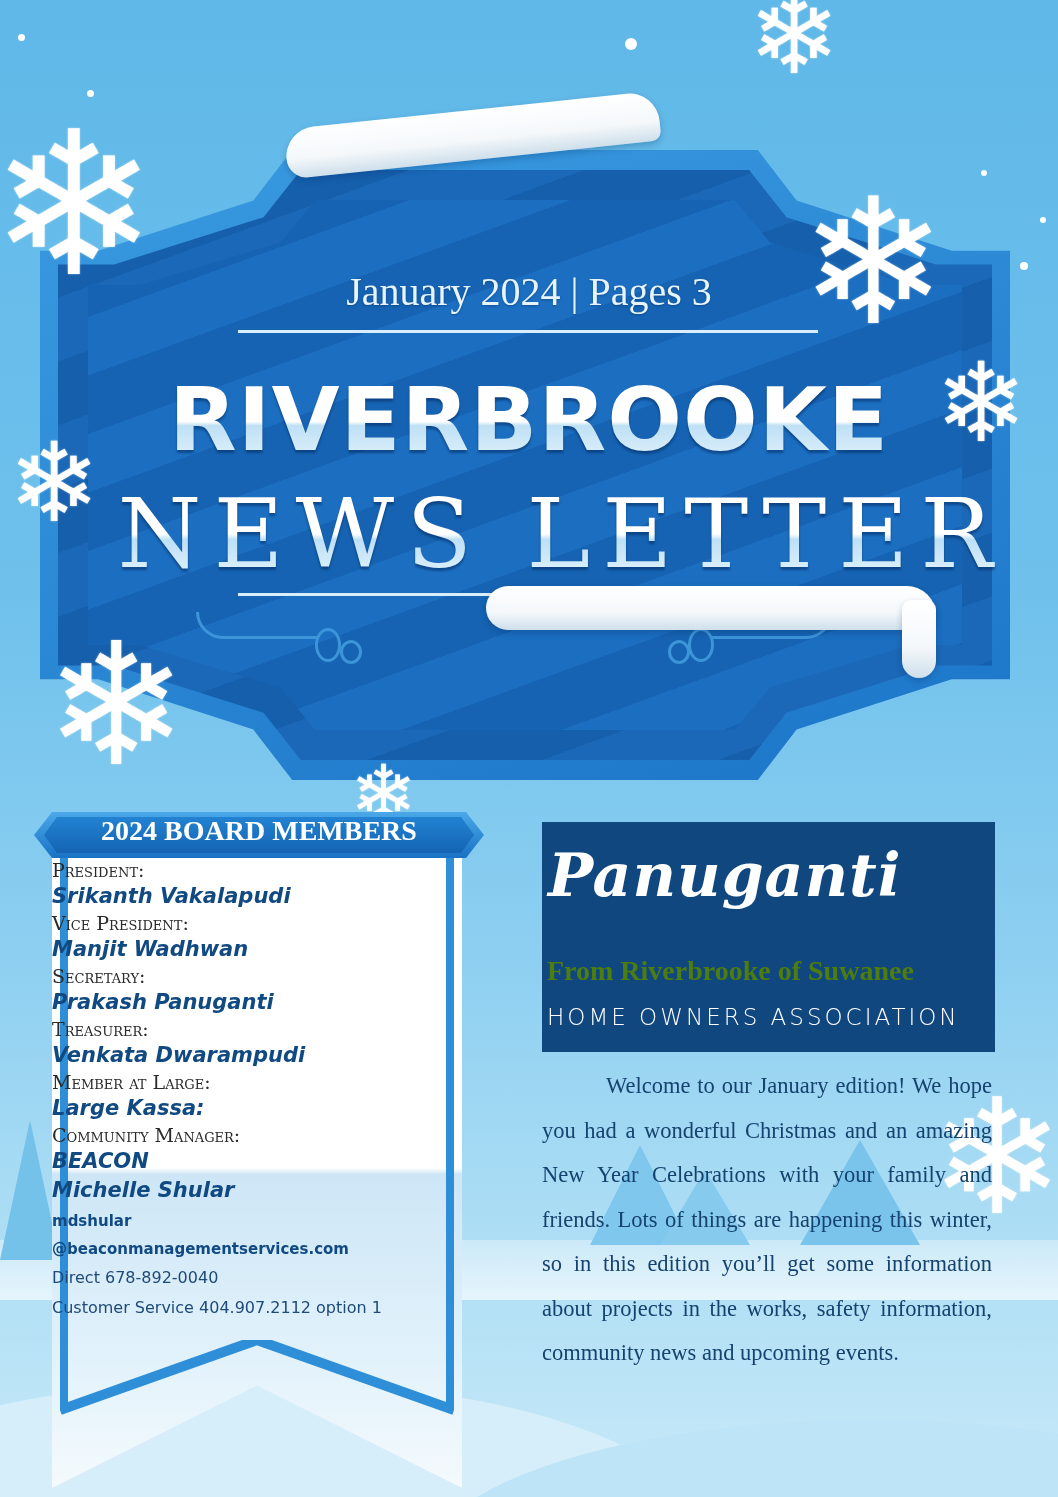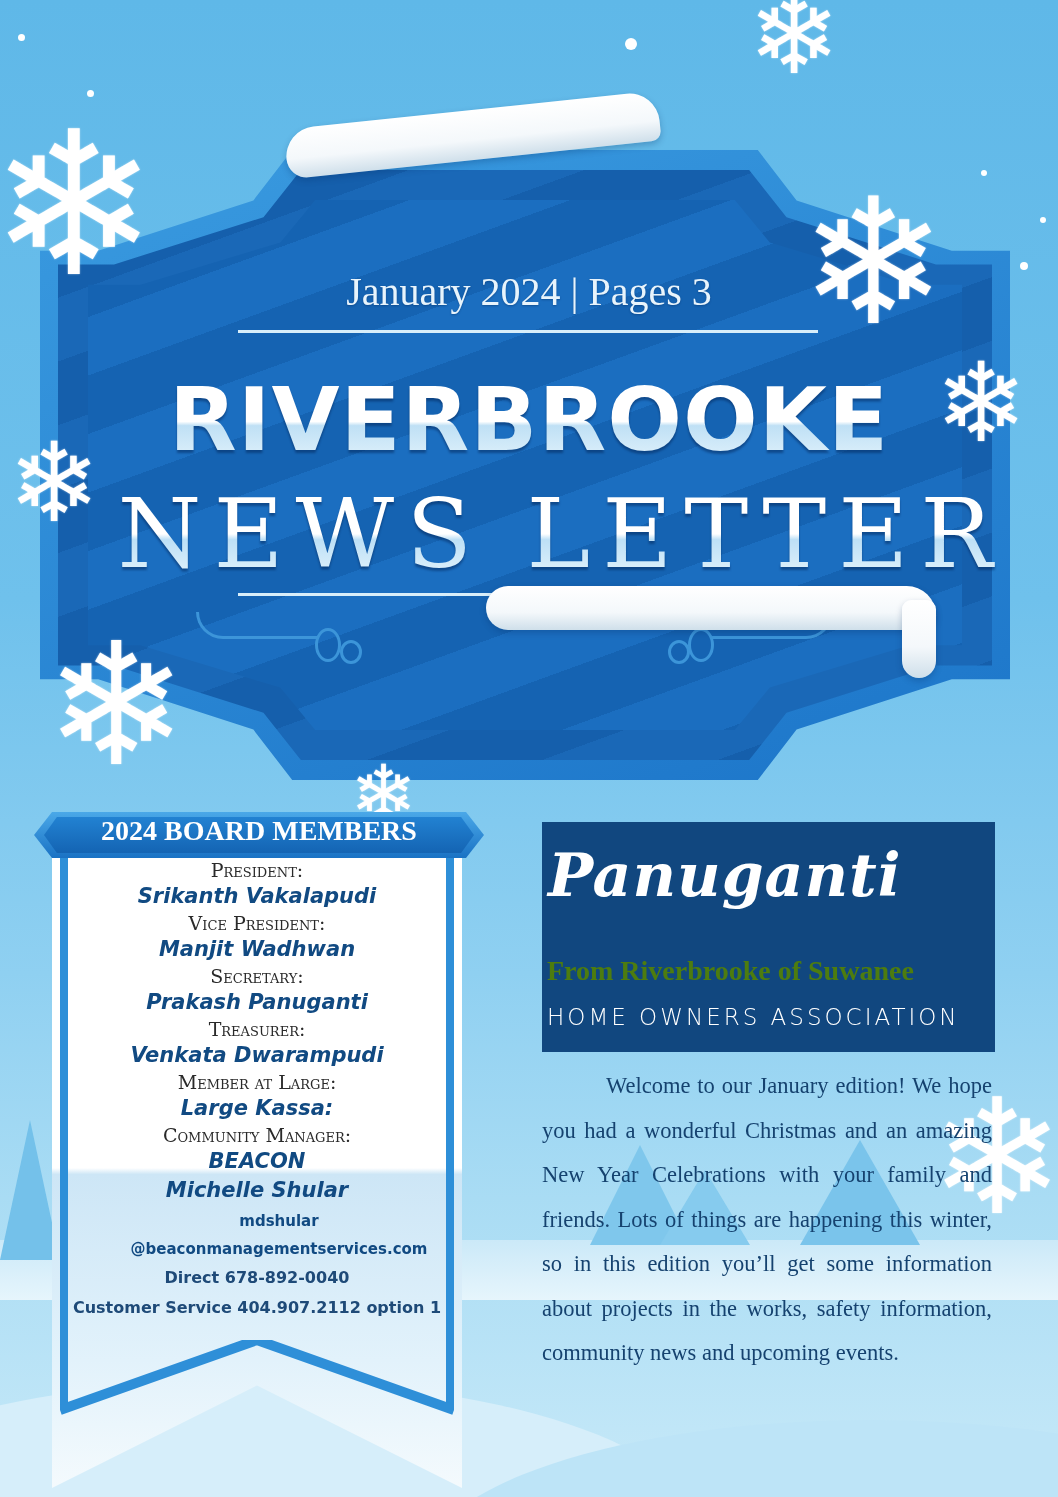--- a/index.html
+++ b/index.html
@@ -51,25 +51,25 @@
   .board-edge-r{position:absolute;left:446px;top:848px;width:8px;height:560px;background:#2e8fd8;}
   .board-chev{position:absolute;left:60px;top:1340px;width:394px;height:80px;}
   .board-header{position:absolute;left:34px;top:812px;width:450px;height:46px;
     background:linear-gradient(180deg,#4aa8e8,#1a72c4);
     clip-path:polygon(4% 0,96% 0,100% 50%,96% 100%,4% 100%,0 50%);}
   .board-header-inner{position:absolute;left:44px;top:817px;width:430px;height:36px;
     background:linear-gradient(180deg,#2282d2,#1464b3);
     clip-path:polygon(3% 0,97% 0,100% 50%,97% 100%,3% 100%,0 50%);}
   .board-title{position:absolute;left:34px;top:815px;width:450px;text-align:center;
     font-family:"Liberation Serif",serif;font-weight:bold;font-size:28px;color:#ffffff;}
-  .board-list{position:absolute;left:52px;top:858px;width:410px;text-align:center;}
+  .board-list{position:absolute;left:52px;top:858px;width:410px;text-align:left;}
   .role{font-family:"DejaVu Serif",serif;font-variant:small-caps;font-size:19px;color:#2a2a2a;line-height:24px;height:24px;}
   .person{font-family:"DejaVu Sans",sans-serif;font-weight:bold;font-style:italic;font-size:21px;color:#114a82;line-height:29px;height:29px;}
-  .email{font-family:"DejaVu Sans",sans-serif;font-weight:bold;font-size:15px;color:#114a82;line-height:16px;margin-top:8px;padding-left:44px;}
-  .contact{font-family:"DejaVu Sans",sans-serif;font-size:16px;color:#1e4a78;line-height:30px;font-weight:bold;}
+  .email{font-family:"DejaVu Sans",sans-serif;font-weight:bold;font-size:15px;color:#114a82;line-height:16px;margin-top:8px;}
+  .contact{font-family:"DejaVu Sans",sans-serif;font-size:16px;color:#1e4a78;line-height:30px;}
   .contact.first{margin-top:6px;}
   
   .greet-box{position:absolute;left:542px;top:822px;width:453px;height:230px;background:#11477f;}
   .greet-title{position:absolute;left:548px;top:840px;font-family:"DejaVu Serif",serif;font-style:italic;font-weight:bold;
     font-size:60px;color:#ffffff;letter-spacing:1px;}
   .greet-from{position:absolute;left:547px;top:955px;font-family:"Liberation Serif",serif;font-weight:bold;font-size:28px;color:#4d7c0f;}
   .greet-hoa{position:absolute;left:547px;top:1004px;font-family:"DejaVu Sans",sans-serif;font-size:23px;letter-spacing:3px;color:#ffffff;font-weight:300;text-align:right;}
   .welcome{position:absolute;left:542px;top:1064px;width:450px;font-family:"Liberation Serif",serif;font-size:22.5px;
     color:#15426f;line-height:44.5px;text-align:justify;text-indent:64px;}
 </style>

